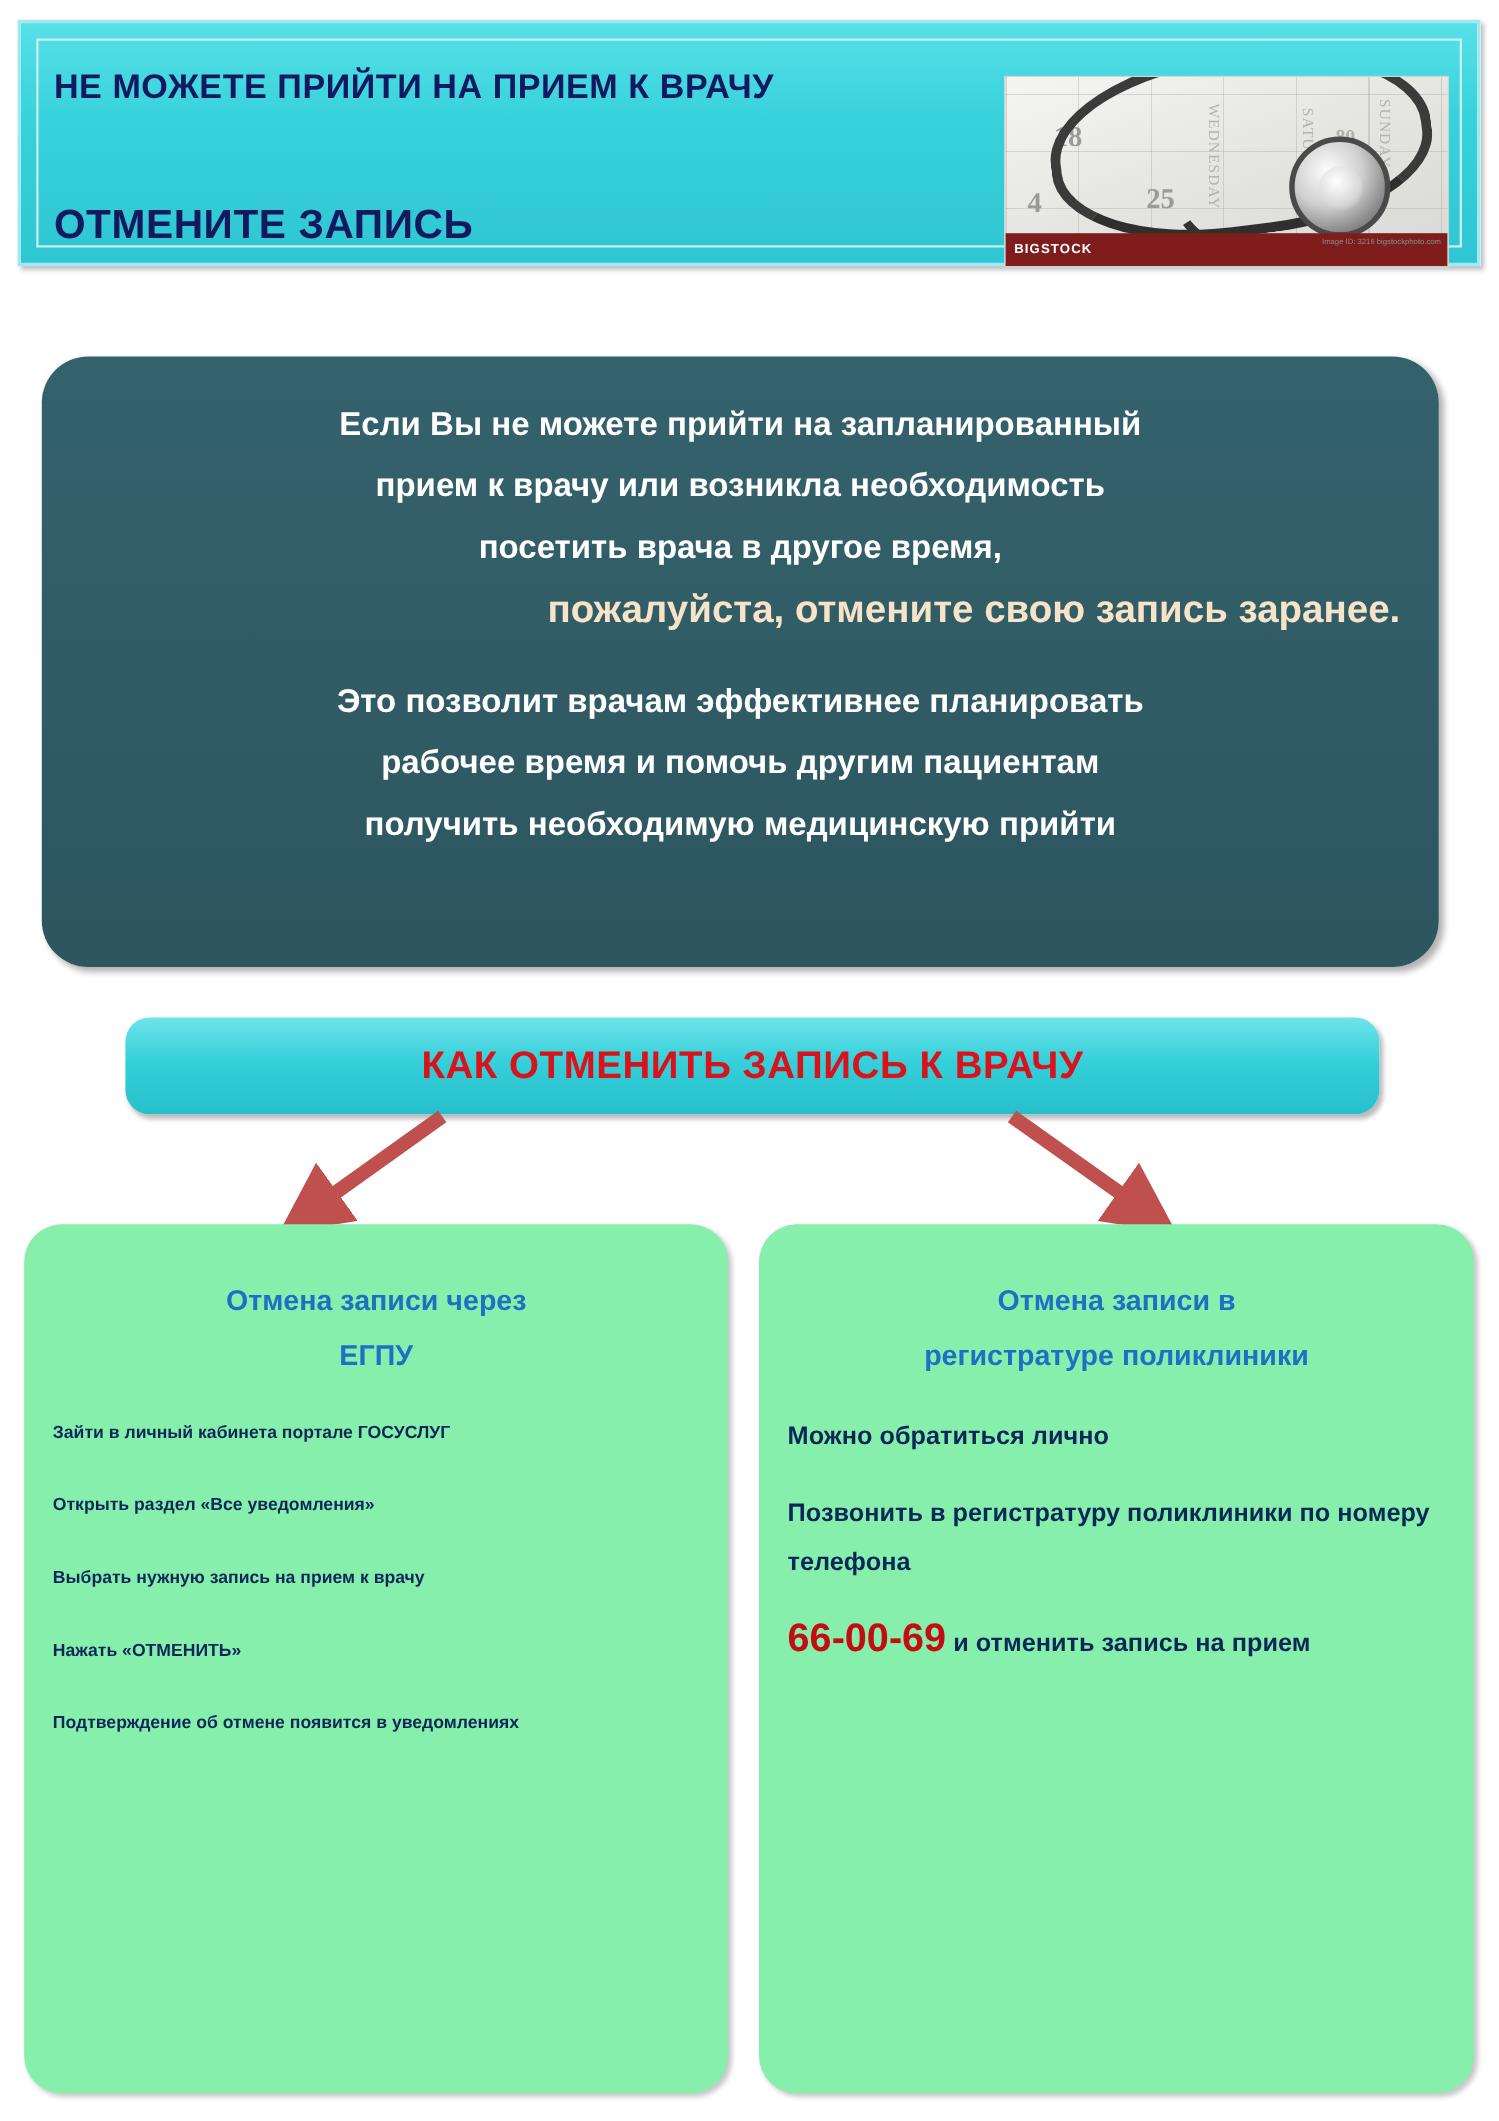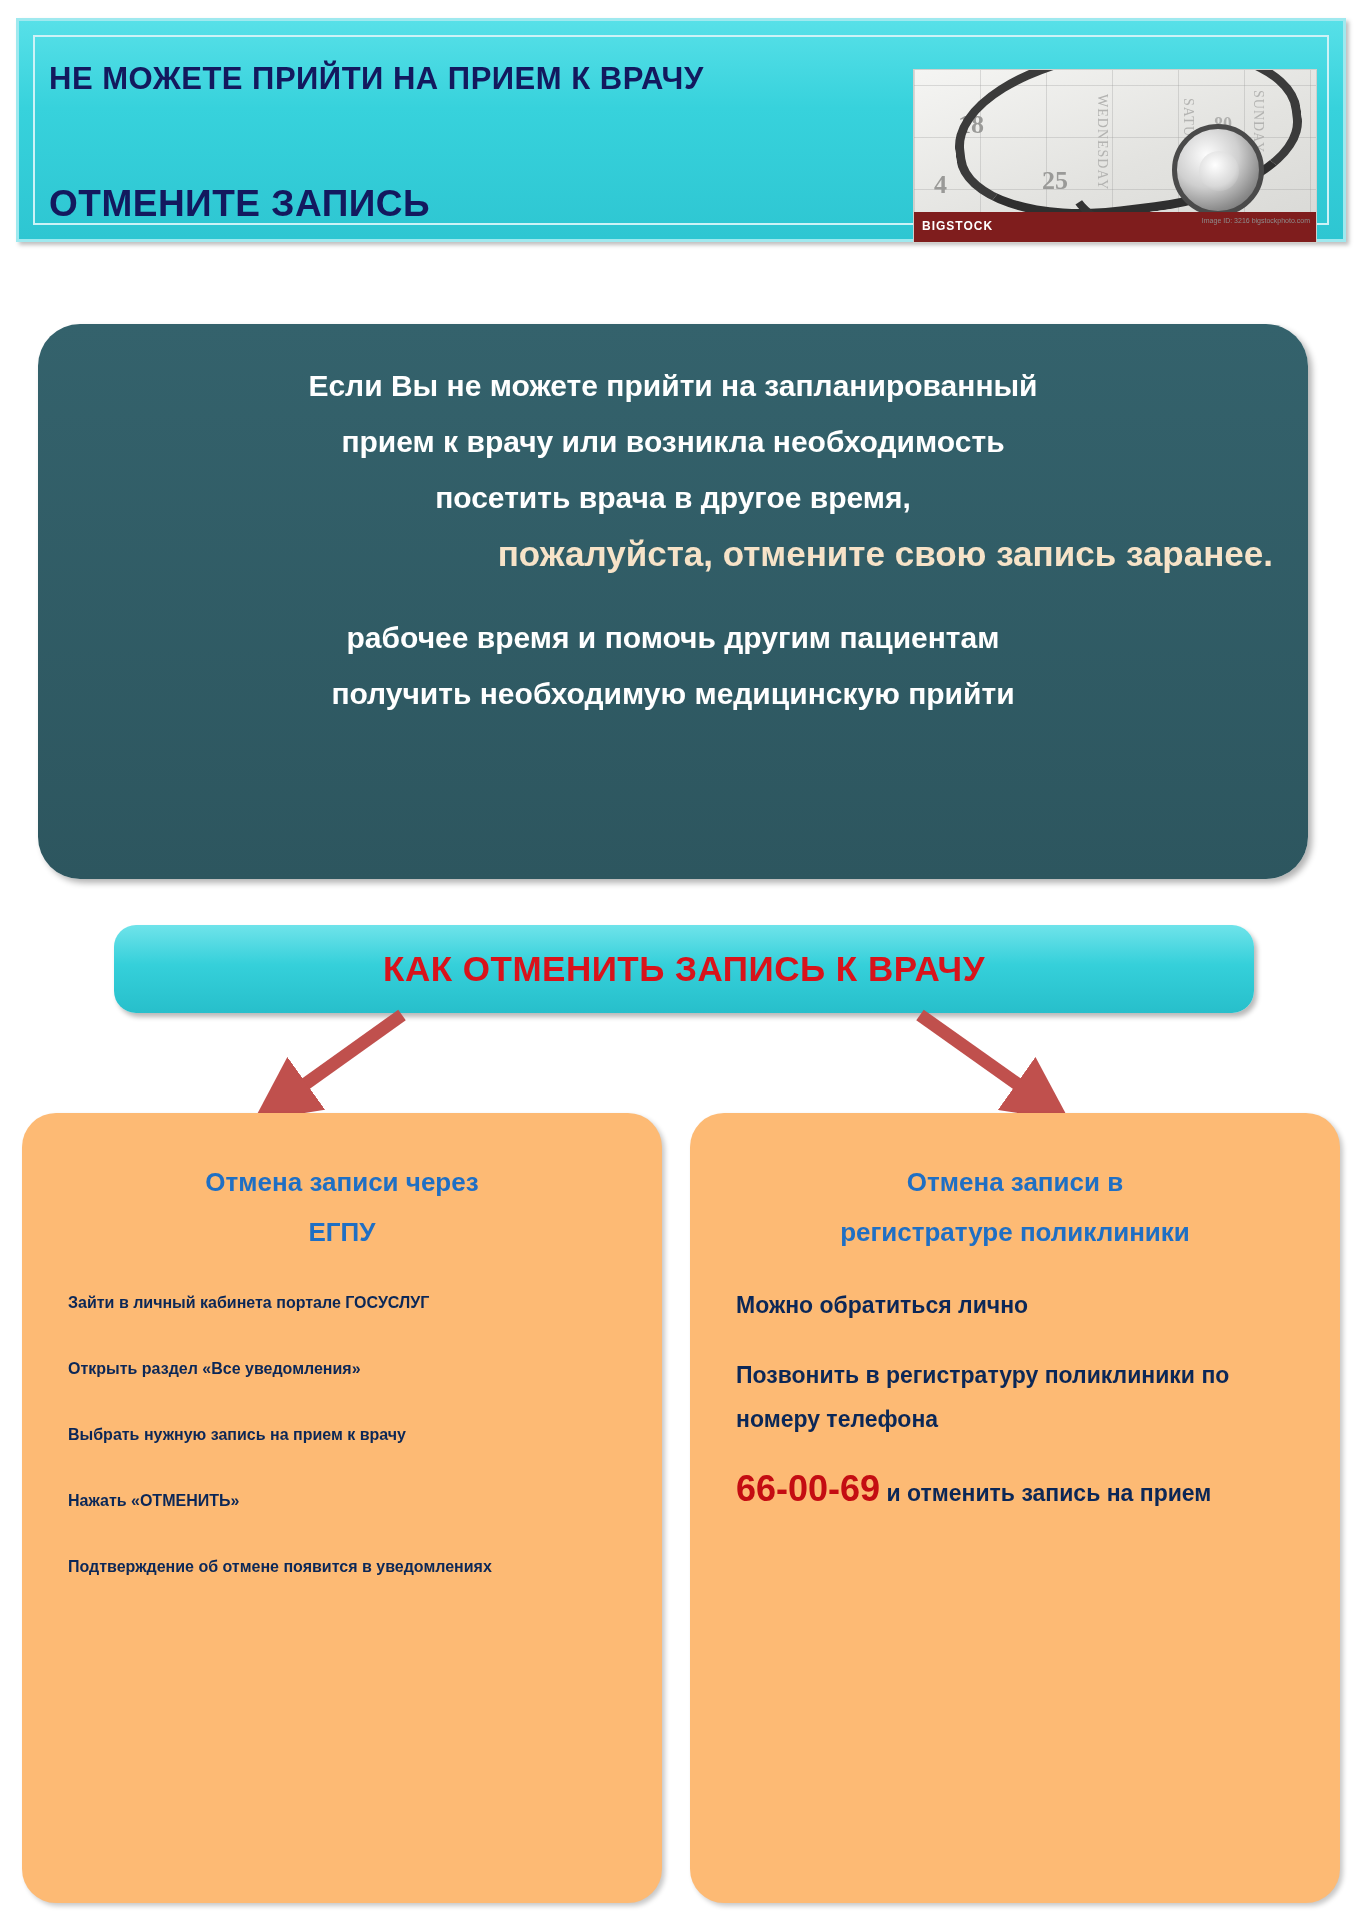--- a/index.html
+++ b/index.html
@@ -229,25 +229,25 @@
     left: 0;
     top: 0;
     width: 1363px;
     height: 1928px;
     pointer-events: none;
   }
 
   
   .card {
     position: absolute;
-    background: #fdba74;
+    background: #86efac;
     border-radius: 34px;
     box-shadow: 3px 3px 5px rgba(0,0,0,0.22);
     box-sizing: border-box;
-    padding: 44px 46px;
+    padding: 44px 26px;
   }
   .card-left {
     left: 22px;
     top: 1113px;
     width: 640px;
     height: 790px;
   }
   .card-right {
     left: 690px;
     top: 1113px;
@@ -307,20 +307,21 @@
     </div>
   </div>
 </div>
 
 <div class="message-box">
   <p class="msg-p">Если Вы не можете прийти на запланированный</p>
   <p class="msg-p">прием к врачу или возникла необходимость</p>
   <p class="msg-p">посетить врача в другое время,</p>
   <p class="msg-highlight">пожалуйста, отмените свою запись заранее.</p>
   <div class="msg-gap"></div>
+  <p class="msg-p">Это позволит врачам эффективнее планировать</p>
   <p class="msg-p">рабочее время и помочь другим пациентам</p>
   <p class="msg-p">получить необходимую медицинскую прийти</p>
 </div>
 
 <div class="howto-banner">
   <div class="howto-text">КАК ОТМЕНИТЬ ЗАПИСЬ К ВРАЧУ</div>
 </div>
 
 <svg class="arrow-svg" viewBox="0 0 1363 1928">
   <defs>

